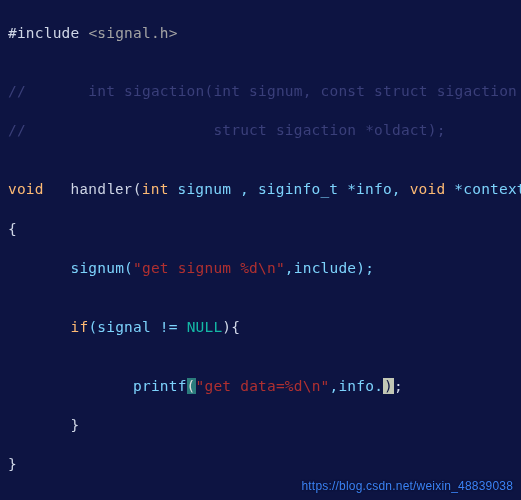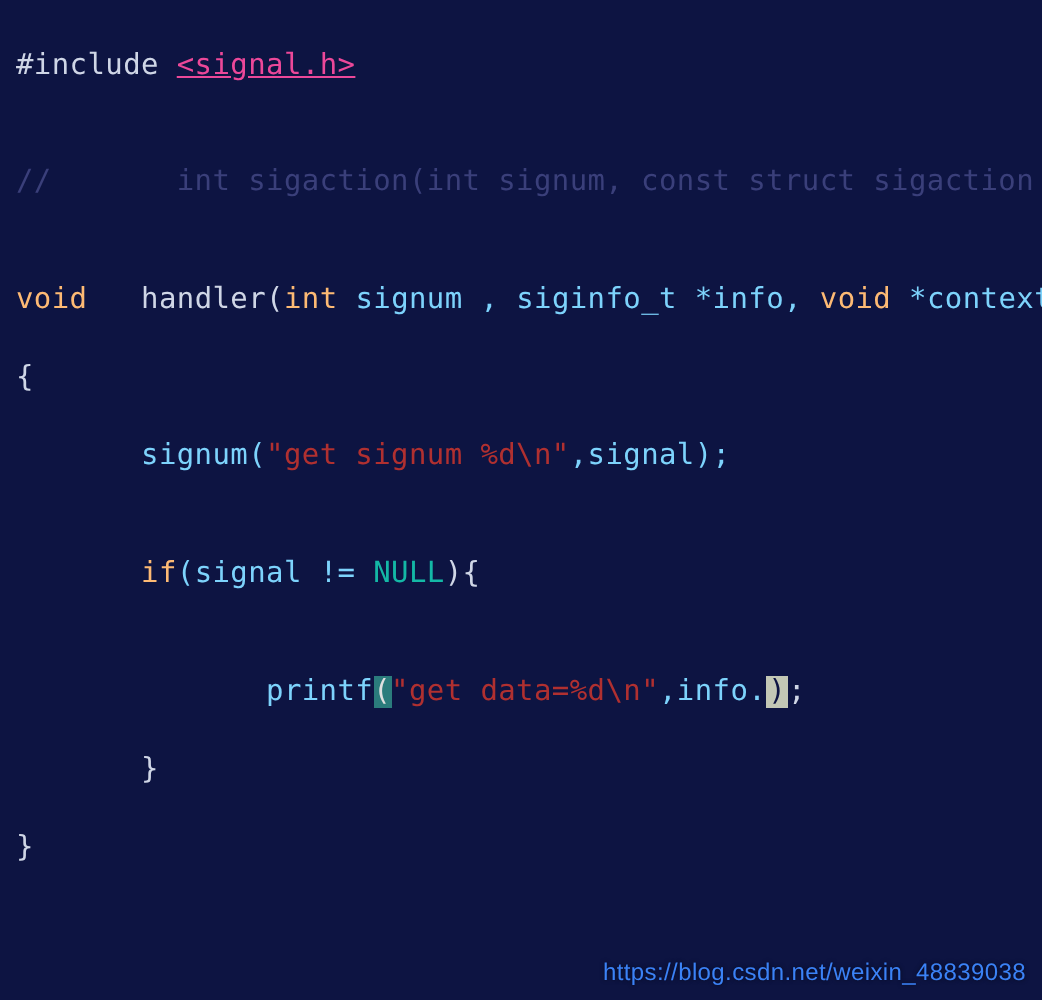--- a/index.html
+++ b/index.html
@@ -14,24 +14,24 @@
     position:relative;
     color:#cfd6e6;
   }
   .code {
     padding:4px 8px 0 8px;
     white-space:pre;
     letter-spacing:0.2px;
   }
   .ln { display:block; }
   .c-preproc { color:#cfd6e6; }
-  .c-hdr     { color:#ec4899;text-decoration:underline; }
+  .c-hdr     { color:#a3a3a3; }
   .c-comment { color:#3a3f7a; }
   .c-keyword { color:#fdba74; }
-  .c-func    { color:#cfd6e6; }
+  .c-func    { color:#cfd6e6;font-family:Liberation Mono, monospace; }
   .c-ident   { color:#7dd3fc; }
   .c-punct   { color:#cfd6e6; }
   .c-str     { color:#b03030; }
   .c-null    { color:#14b8a6; }
   .cursor    { background:#c2c7b5; color:#0d1442; padding:0 1px; }
   .parenhl   { background:#2b7c7c; color:#e0e0e0; }
   .watermark {
     position:absolute;
     right:8px; bottom:6px;
     font-size:12px;
@@ -41,24 +41,25 @@
     text-shadow:0 0 2px rgba(0,0,0,0.6);
   }
 </style>
 </head>
 <body>
 
 <div class="code">
 <span class="ln"><span class="c-preproc">#include </span><span class="c-hdr">&lt;signal.h&gt;</span></span>
 <span class="ln"></span>
 <span class="ln c-comment">//       int sigaction(int signum, const struct sigaction *act,</span>
+<span class="ln c-comment">//                     struct sigaction *oldact);</span>
 <span class="ln"></span>
 <span class="ln"><span class="c-keyword">void</span><span>   </span><span class="c-func">handler</span><span class="c-punct">(</span><span class="c-keyword">int</span><span class="c-ident"> signum , siginfo_t *info, </span><span class="c-keyword">void</span><span class="c-ident"> *context)</span></span>
 <span class="ln c-punct">{</span>
-<span class="ln"><span class="c-ident">       signum(</span><span class="c-str">"get signum %d\n"</span><span class="c-ident">,signal);</span></span>
+<span class="ln"><span class="c-ident">       signum(</span><span class="c-str">"get signum %d\n"</span><span class="c-ident">,include);</span></span>
 <span class="ln"></span>
 <span class="ln"><span>       </span><span class="c-keyword">if</span><span class="c-ident">(signal != </span><span class="c-null">NULL</span><span class="c-punct">){</span></span>
 <span class="ln"></span>
 <span class="ln"><span class="c-ident">              printf</span><span class="parenhl">(</span><span class="c-str">"get data=%d\n"</span><span class="c-ident">,info.</span><span class="cursor">)</span><span class="c-punct">;</span></span>
 <span class="ln c-punct">       }</span>
 <span class="ln c-punct">}</span>
 <span class="ln"></span>
 
 
 

